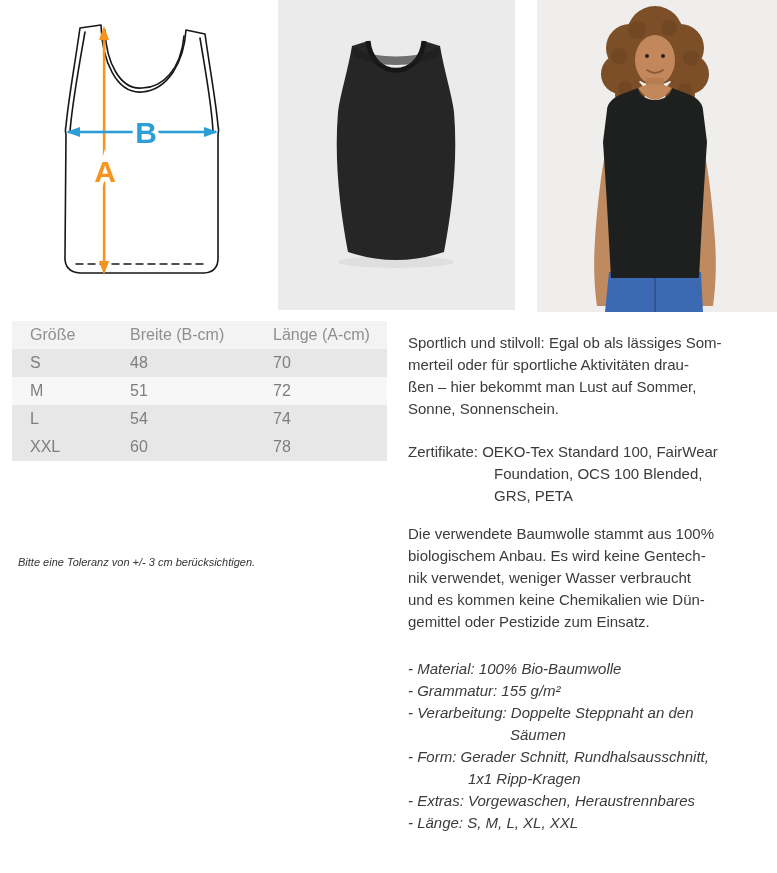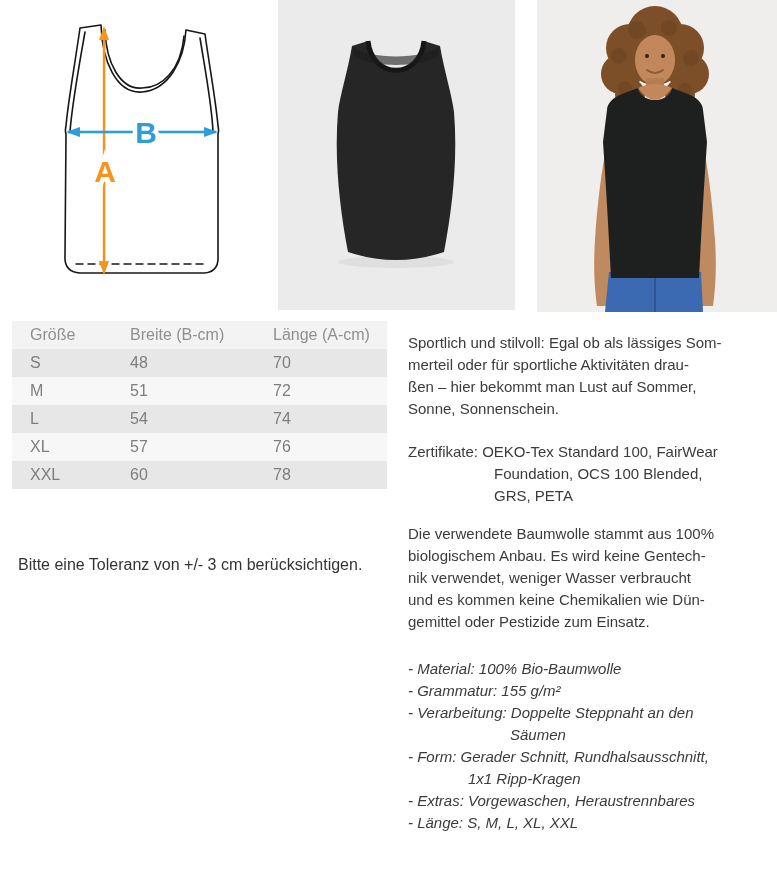--- a/index.html
+++ b/index.html
@@ -13,21 +13,21 @@
   .model-panel{position:absolute;left:537px;top:0;width:240px;height:312px;background:#f0eeec;}
   .flat-panel svg,.model-panel svg{display:block;width:100%;height:100%;}
   
   .size-table{position:absolute;left:12px;top:321px;width:375px;font-size:16px;}
   .t-row{display:grid;grid-template-columns:100px 143px auto;height:28px;line-height:28px;}
   .t-row>div{padding-left:18px;white-space:nowrap;}
   .t-head{background:#f3f3f3;color:#8f8f8f;}
   .t-dark{background:#e7e7e7;color:#7e7e7e;}
   .t-light{background:#f7f7f7;color:#7e7e7e;}
   
-  .tolerance{position:absolute;left:18px;top:556px;font-size:16px;color:#343434;white-space:nowrap;}
+  .tolerance{position:absolute;left:18px;top:556px;font-size:11px;color:#343434;white-space:nowrap;font-style:italic;}
   .desc{position:absolute;left:408px;top:330px;width:369px;color:#3b3b3b;font-size:15px;line-height:22px;}
   .desc .block{position:absolute;left:0;width:369px;}
   .desc .line{white-space:nowrap;}
   .blk-intro{top:2px;}
   .blk-cert{top:111px;}
   .blk-cotton{top:193px;}
   .blk-details{top:328px;font-style:italic;}
   .ind-86{margin-left:86px;}
   .ind-102{margin-left:102px;}
   .ind-60{margin-left:60px;}
@@ -145,25 +145,20 @@
     <div class="t-row t-light">
       <div>M</div>
       <div>51</div>
       <div>72</div>
     </div>
     <div class="t-row t-dark">
       <div>L</div>
       <div>54</div>
       <div>74</div>
     </div>
-    <div class="t-row t-light">
-      <div>XL</div>
-      <div>57</div>
-      <div>76</div>
-    </div>
     <div class="t-row t-dark">
       <div>XXL</div>
       <div>60</div>
       <div>78</div>
     </div>
   </div>
 
   <div class="tolerance">Bitte eine Toleranz von +/- 3 cm berücksichtigen.</div>
 
   <div class="desc">

